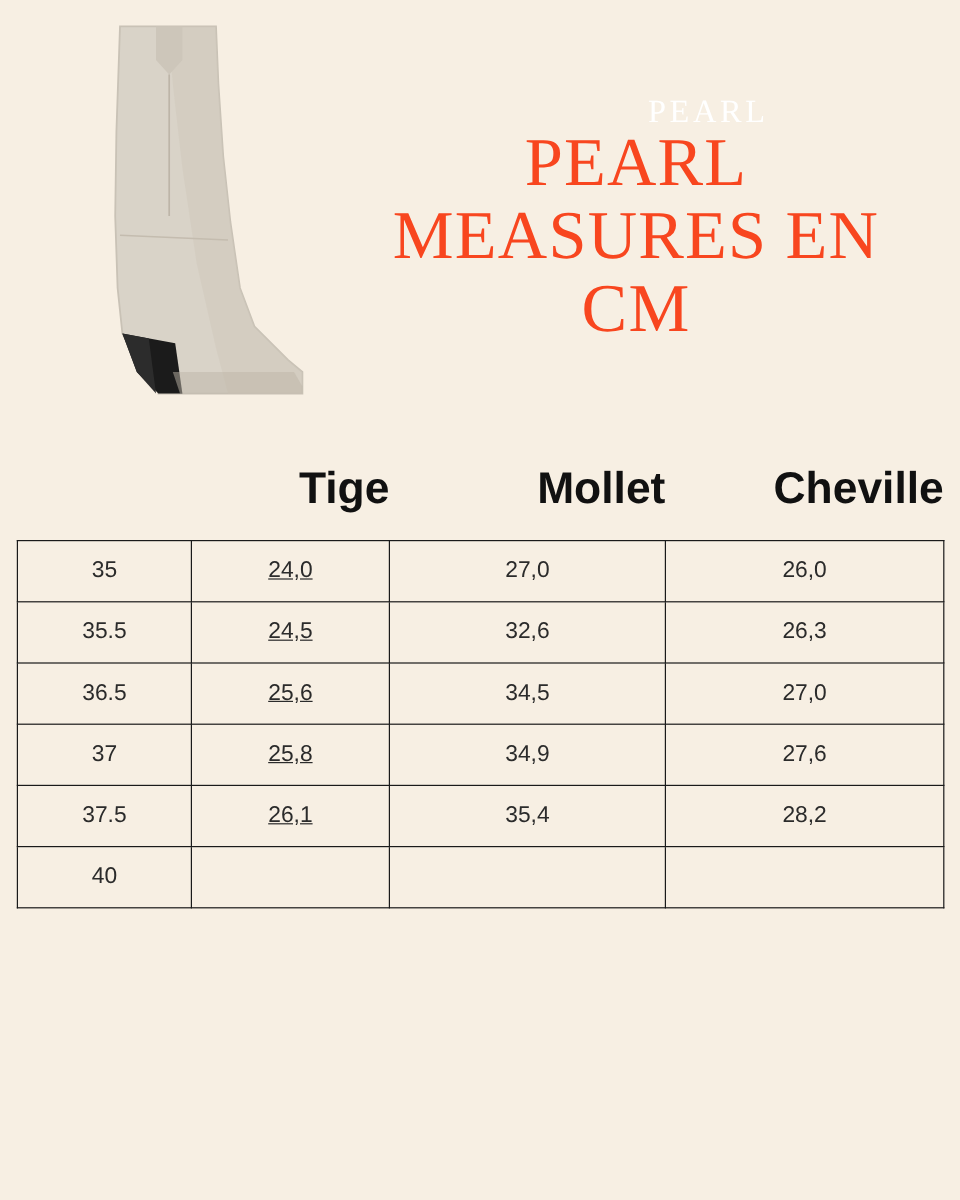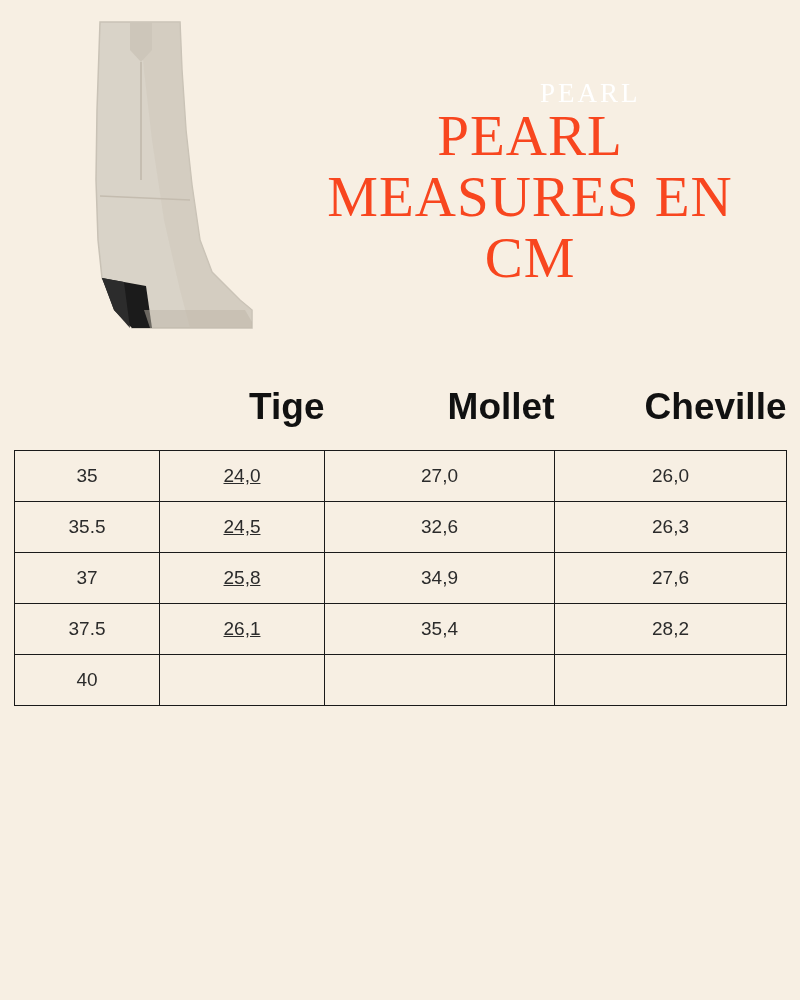--- a/index.html
+++ b/index.html
@@ -160,20 +160,26 @@
           <td>27,0</td>
           <td>26,0</td>
         </tr>
         <tr>
           <td class="size-cell">35.5</td>
           <td class="tige-cell">24,5</td>
           <td>32,6</td>
           <td>26,3</td>
         </tr>
         <tr>
+          <td class="size-cell">36.5</td>
+          <td class="tige-cell">25,6</td>
+          <td>34,5</td>
+          <td>27,0</td>
+        </tr>
+        <tr>
           <td class="size-cell">37</td>
           <td class="tige-cell">25,8</td>
           <td>34,9</td>
           <td>27,6</td>
         </tr>
         <tr>
           <td class="size-cell">37.5</td>
           <td class="tige-cell">26,1</td>
           <td>35,4</td>
           <td>28,2</td>

